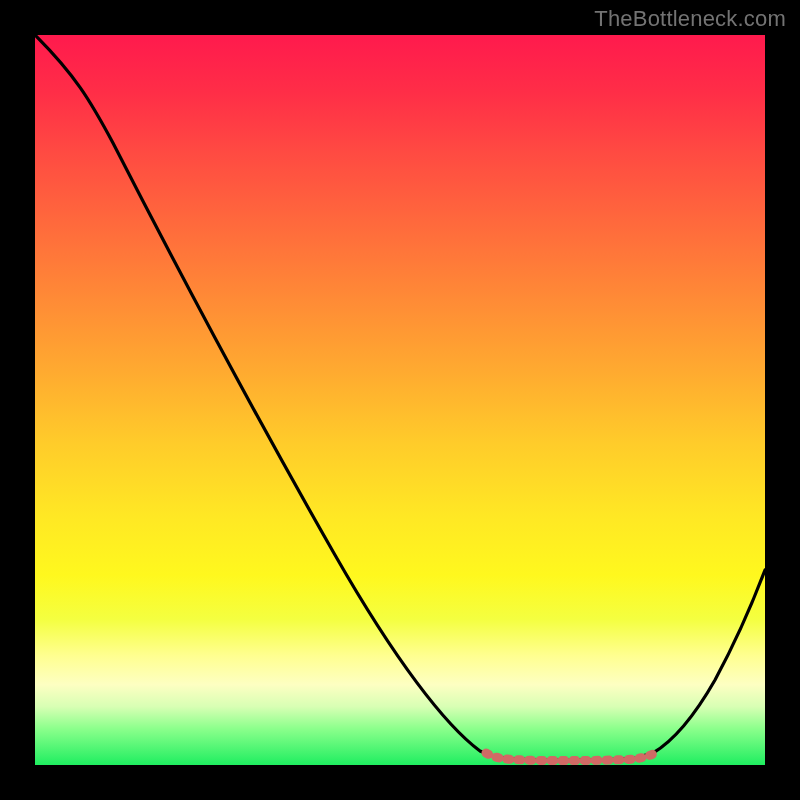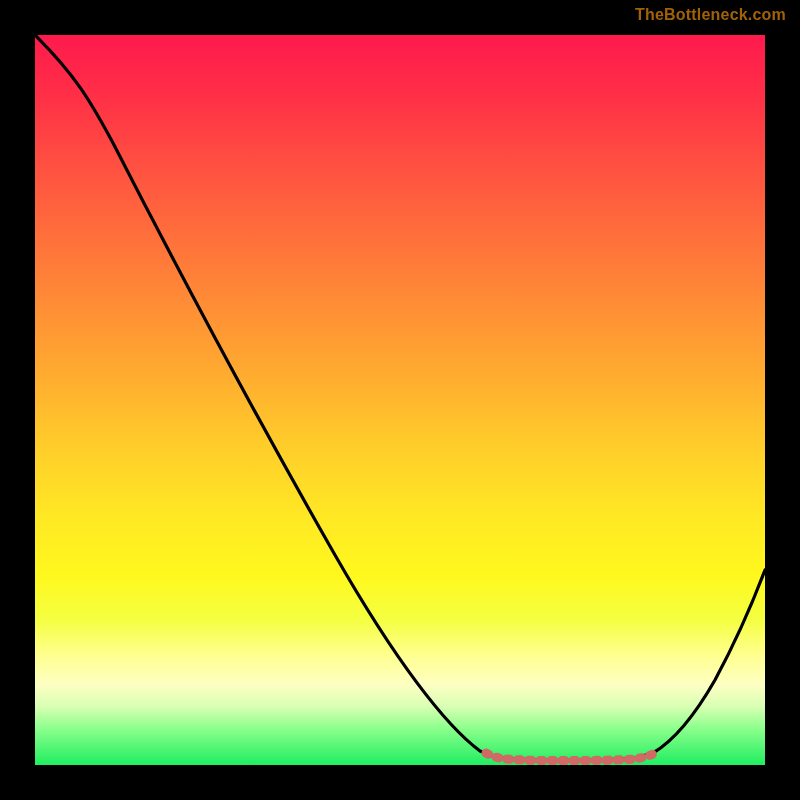--- a/index.html
+++ b/index.html
@@ -38,23 +38,23 @@
       #d8ffb4 92%,
       #8cff8c 95%,
       #1fee60 100%
     );
   }
   .watermark {
     position: absolute;
     top: 6px;
     right: 14px;
     font-family: Arial, Helvetica, sans-serif;
-    font-size: 16px;
-    font-weight: 700;
-    color: #a16207;
+    font-size: 22px;
+    font-weight: 400;
+    color: #737373;
     letter-spacing: 0.2px;
     user-select: none;
   }
   svg.curve {
     position: absolute;
     left: 0;
     top: 0;
     width: 730px;
     height: 730px;
   }

